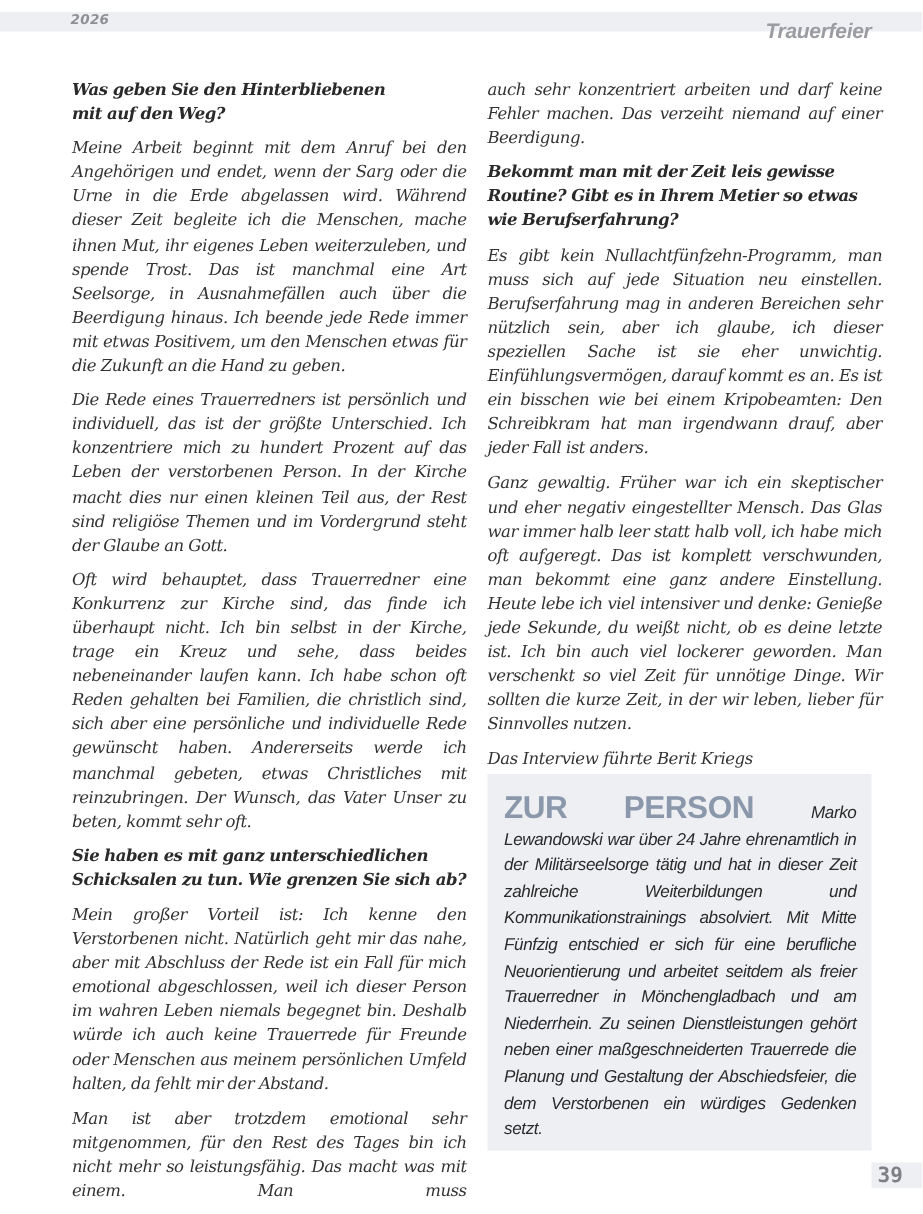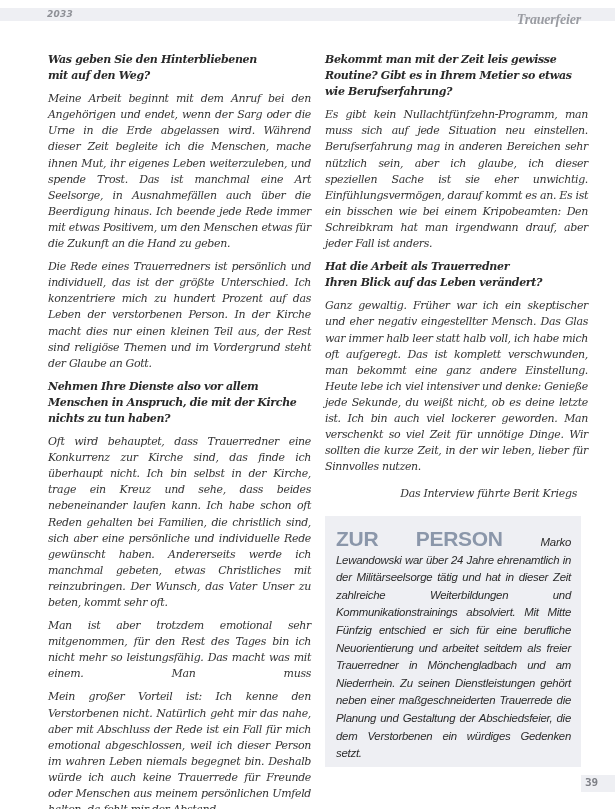--- a/index.html
+++ b/index.html
@@ -8,84 +8,84 @@
       position: absolute; left: 0; top: 8px; width: 615px; height: 13px;
       background: #eeeff3;
     }
     .header-year {
       position: absolute; left: 47px; top: 9px;
       font-family: "DejaVu Sans", sans-serif; font-style: italic; font-weight: bold;
       font-size: 9px; color: #8e9096; letter-spacing: 0.2px;
     }
     .header-section {
       position: absolute; right: 34px; top: 12px;
-      font-family: Liberation Serif, serif; font-style: italic; font-weight: bold;
+      font-family: Liberation Sans, sans-serif; font-style: italic; font-weight: bold;
       font-size: 14px; color: #9a9ca2; letter-spacing: -0.2px;
     }
     .col {
       position: absolute; top: 52px; width: 263px;
       font-family: "DejaVu Serif", serif; font-size: 11px; line-height: 16.1px;
       color: #2a2a2a;
     }
     .col-left { left: 48px; }
     .col-right { left: 325px; }
     .q {
       font-style: italic; font-weight: bold; margin: 0 0 7px 0; text-align: left;
       letter-spacing: -0.35px;
     }
     .a {
       font-style: italic; margin: 0 0 7px 0; text-align: justify;
       letter-spacing: -0.35px; color: #333;
       hyphens: manual;
     }
-    .credit { font-style: italic; text-align: right; margin: 11px; letter-spacing: -0.3px; color: #333; }
+    .credit { font-style: italic; margin: 0; letter-spacing: -0.3px; color: #333; }
     .bio-box {
       position: absolute; left: 325px; top: 516px; width: 256px; height: 251px;
       background: #eeeff3; box-sizing: border-box; padding: 14px 10px 10px 11px;
       font-family: "Liberation Sans", sans-serif; font-style: italic;
       font-size: 11.4px; line-height: 17.6px; color: #2b2b2b; text-align: justify;
       letter-spacing: -0.25px;
     }
     .bio-title {
       font-style: normal; font-weight: bold; font-size: 21px; color: #8b97aa;
       letter-spacing: -0.3px; margin-right: 3px;
     }
     .page-num-box {
       position: absolute; left: 581px; top: 775px; width: 34px; height: 17px;
       background: #eeeff3;
     }
     .page-num {
       position: absolute; left: 585px; top: 776px;
       font-family: "DejaVu Sans Mono", monospace; font-weight: bold;
-      font-size: 11px; color: #7d7f85;
+      font-size: 14px; color: #7d7f85;
     }
   </style>
 </head>
 <body>
 
 <div class="header-bar"></div>
-<div class="header-year">2033</div>
+<div class="header-year">2026</div>
 <div class="header-section">Trauerfeier</div>
 
 <div class="col col-left">
   <p class="q" style="white-space:pre-line">Was geben Sie den Hinterbliebenen
 mit auf den Weg?</p>
   <p class="a">Meine Arbeit beginnt mit dem Anruf bei den Angehö­rigen und endet, wenn der Sarg oder die Urne in die Erde abgelassen wird. Während dieser Zeit begleite ich die Menschen, mache ihnen Mut, ihr eigenes Leben weiterzuleben, und spende Trost. Das ist manchmal eine Art Seelsorge, in Ausnahmefällen auch über die Beerdigung hinaus. Ich beende jede Rede immer mit etwas Positivem, um den Menschen etwas für die Zu­kunft an die Hand zu geben.</p>
   <p class="a">Die Rede eines Trauerredners ist persönlich und in­dividuell, das ist der größte Unterschied. Ich konzen­triere mich zu hundert Prozent auf das Leben der verstorbenen Person. In der Kirche macht dies nur einen kleinen Teil aus, der Rest sind religiöse Themen und im Vordergrund steht der Glaube an Gott.</p>
-  <p class="q">Nehmen Ihre Dienste also vor allem Menschen in Anspruch, die mit der Kirche nichts zu tun haben?</p>
   <p class="a">Oft wird behauptet, dass Trauerredner eine Konkur­renz zur Kirche sind, das finde ich überhaupt nicht. Ich bin selbst in der Kirche, trage ein Kreuz und sehe, dass beides nebeneinander laufen kann. Ich habe schon oft Reden gehalten bei Familien, die christlich sind, sich aber eine persönliche und individuelle Rede gewünscht haben. Andererseits werde ich manchmal gebeten, etwas Christliches mit reinzubringen. Der Wunsch, das Vater Unser zu beten, kommt sehr oft.</p>
+  <p class="q" style="white-space:pre-line">Sie haben es mit ganz unterschiedlichen
+Schicksalen zu tun. Wie grenzen Sie sich ab?</p>
+  <p class="a">Mein großer Vorteil ist: Ich kenne den Verstorbenen nicht. Natürlich geht mir das nahe, aber mit Ab­schluss der Rede ist ein Fall für mich emotional ab­geschlossen, weil ich dieser Person im wahren Leben niemals begegnet bin. Deshalb würde ich auch keine Trauerrede für Freunde oder Menschen aus meinem persönlichen Umfeld halten, da fehlt mir der Abstand.</p>
   <p class="a" style="text-align-last: justify;">Man ist aber trotzdem emotional sehr mitgenommen, für den Rest des Tages bin ich nicht mehr so leis­tungsfähig. Das macht was mit einem. Man muss</p>
-  <p class="a">Mein großer Vorteil ist: Ich kenne den Verstorbenen nicht. Natürlich geht mir das nahe, aber mit Ab­schluss der Rede ist ein Fall für mich emotional ab­geschlossen, weil ich dieser Person im wahren Leben niemals begegnet bin. Deshalb würde ich auch keine Trauerrede für Freunde oder Menschen aus meinem persönlichen Umfeld halten, da fehlt mir der Abstand.</p>
 </div>
 
 <div class="col col-right">
+  <p class="a">auch sehr konzentriert arbeiten und darf keine Fehler machen. Das verzeiht niemand auf einer Beerdigung.</p>
   <p class="q">Bekommt man mit der Zeit leis gewisse Routine? Gibt es in Ihrem Metier so etwas wie Berufserfahrung?</p>
   <p class="a">Es gibt kein Nullachtfünfzehn-Programm, man muss sich auf jede Situation neu einstellen. Berufserfah­rung mag in anderen Bereichen sehr nützlich sein, aber ich glaube, ich dieser speziellen Sache ist sie eher unwichtig. Einfühlungsvermögen, darauf kommt es an. Es ist ein bisschen wie bei einem Kripobeamten: Den Schreibkram hat man irgendwann drauf, aber jeder Fall ist anders.</p>
-  <p class="q" style="white-space:pre-line">Hat die Arbeit als Trauerredner
-Ihren Blick auf das Leben verändert?</p>
   <p class="a">Ganz gewaltig. Früher war ich ein skeptischer und eher negativ eingestellter Mensch. Das Glas war immer halb leer statt halb voll, ich habe mich oft auf­geregt. Das ist komplett verschwunden, man be­kommt eine ganz andere Einstellung. Heute lebe ich viel intensiver und denke: Genieße jede Sekunde, du weißt nicht, ob es deine letzte ist. Ich bin auch viel lo­ckerer geworden. Man verschenkt so viel Zeit für un­nötige Dinge. Wir sollten die kurze Zeit, in der wir leben, lieber für Sinnvolles nutzen.</p>
   <p class="credit">Das Interview führte Berit Kriegs</p>
 </div>
 
 <div class="bio-box">
   <span class="bio-title">ZUR PERSON</span>
   <span>Marko Lewandowski war über 24 Jahre ehrenamtlich in der Militärseel­sorge tätig und hat in dieser Zeit zahlreiche Weiterbildungen und Kommunikationstrainings absolviert. Mit Mitte Fünfzig entschied er sich für eine berufliche Neuorientierung und arbeitet seit­dem als freier Trauerredner in Mönchengladbach und am Niederrhein. Zu seinen Dienstleistungen gehört neben einer maßgeschneiderten Trauer­rede die Planung und Gestaltung der Abschieds­feier, die dem Verstorbenen ein würdiges Gedenken setzt.</span>
 </div>
 
 <div class="page-num-box"></div>

